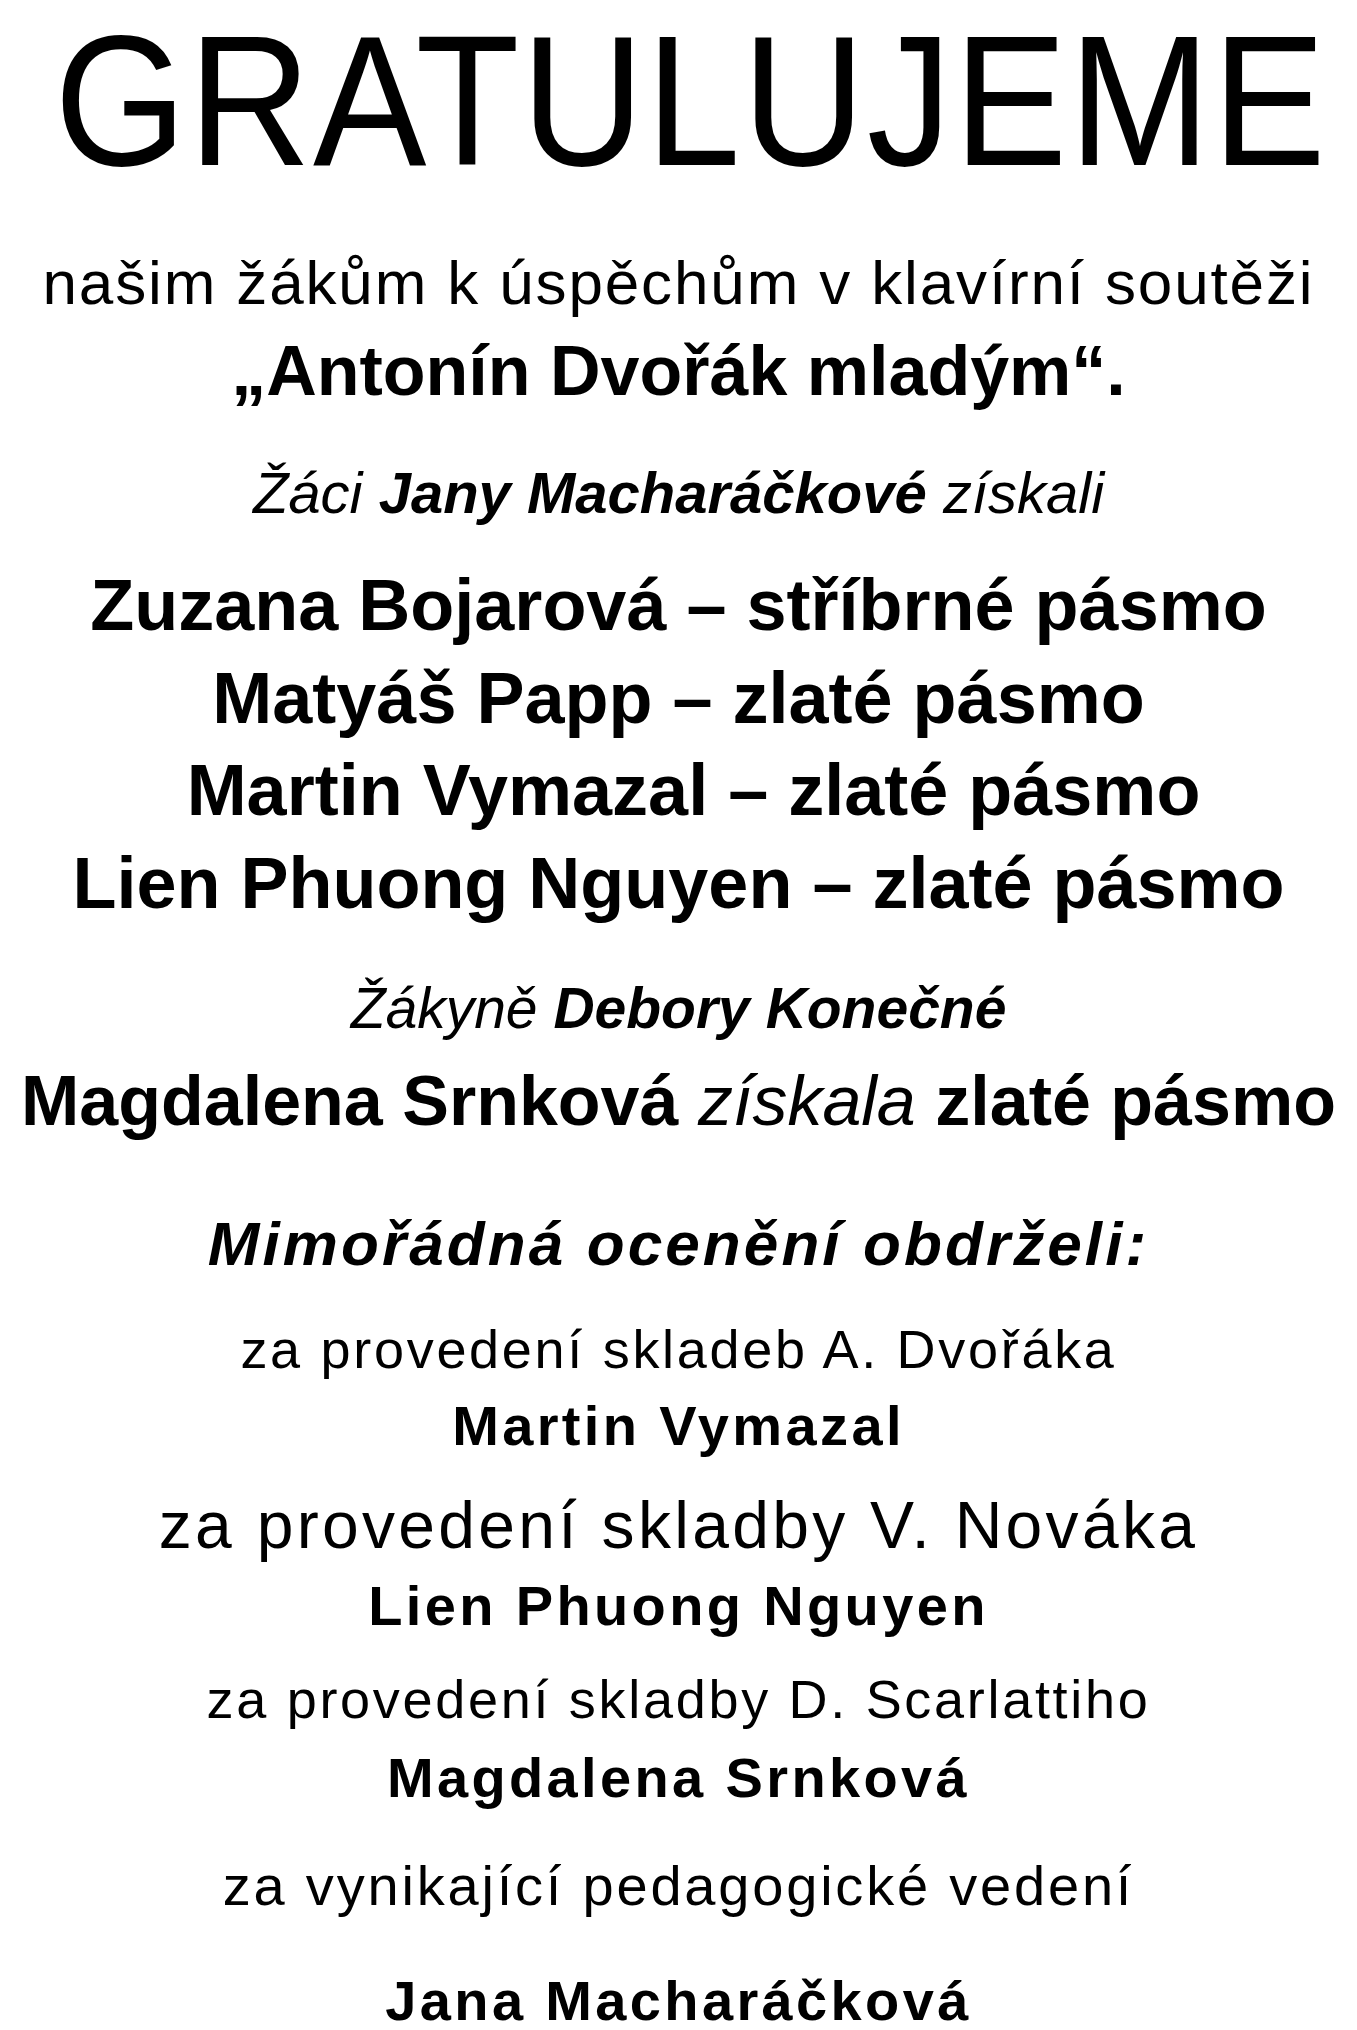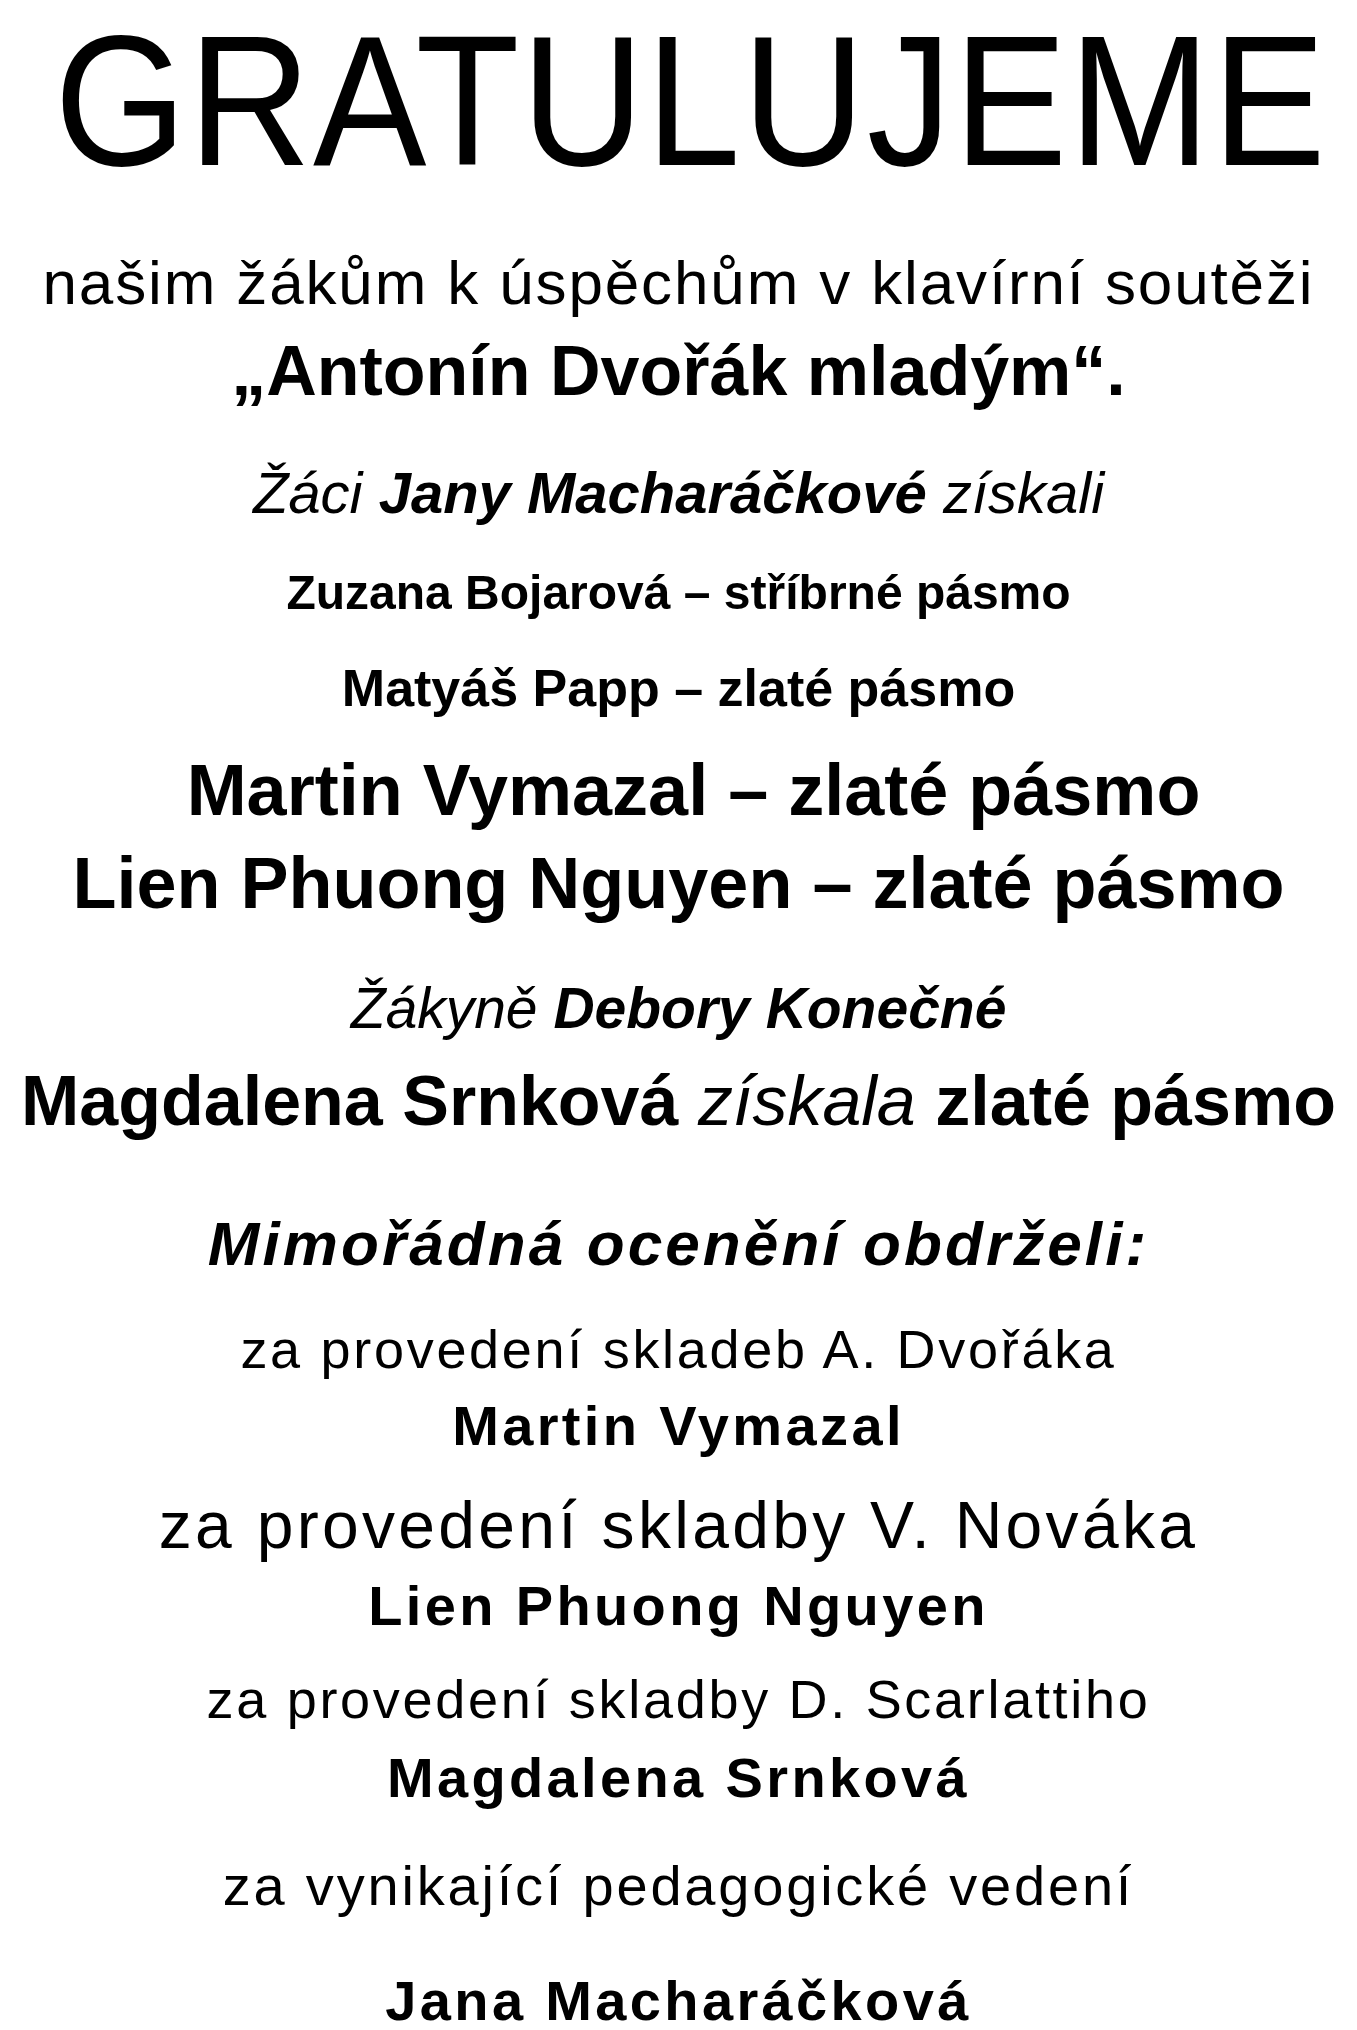--- a/index.html
+++ b/index.html
@@ -22,22 +22,22 @@
     white-space: nowrap;
   }
   .bold   { font-weight: bold; }
   .italic { font-style: italic; }
 
   
   .l-title   { top: 9px;    font-size: 185px; transform: scaleX(0.92); letter-spacing: 0.01em; }
   .l-intro   { top: 252px;  font-size: 62px;  letter-spacing: 0.03em; }
   .l-comp    { top: 336px;  font-size: 70px;  font-weight: bold; }
   .l-group1  { top: 464px;  font-size: 58px;  font-style: italic; }
-  .l-res1    { top: 569px;  font-size: 48px;  font-weight: bold; }
-  .l-res2    { top: 662px;  font-size: 52px;  font-weight: bold; }
+  .l-res1    { top: 569px;  font-size: 72px;  font-weight: bold; }
+  .l-res2    { top: 662px;  font-size: 72px;  font-weight: bold; }
   .l-res3    { top: 754px;  font-size: 72px;  font-weight: bold; padding-left: 30px; }
   .l-res4    { top: 847px;  font-size: 72px;  font-weight: bold; }
   .l-group2  { top: 980px;  font-size: 57px;  font-style: italic; }
   .l-g2res   { top: 1066px; font-size: 70px; }
   .l-heading { top: 1213px; font-size: 62px;  font-weight: bold; font-style: italic; letter-spacing: 0.05em; }
   .l-rsn1    { top: 1322px; font-size: 54px;  letter-spacing: 0.05em; }
   .l-nm1     { top: 1398px; font-size: 56px;  font-weight: bold; letter-spacing: 0.06em; }
   .l-rsn2    { top: 1492px; font-size: 66px;  letter-spacing: 0.05em; }
   .l-nm2     { top: 1578px; font-size: 56px;  font-weight: bold; letter-spacing: 0.06em; }
   .l-rsn3    { top: 1672px; font-size: 54px;  letter-spacing: 0.05em; }

